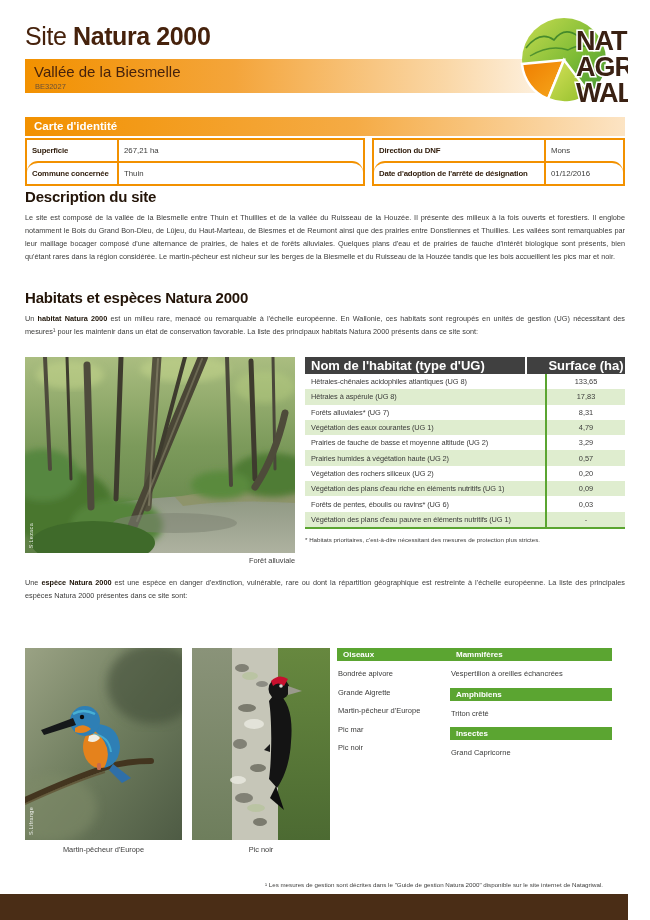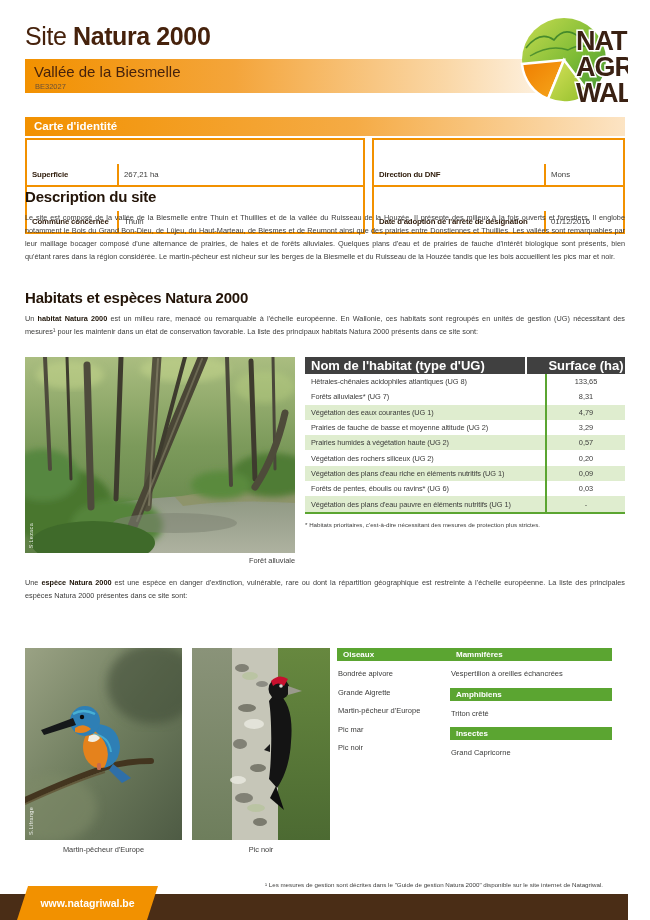--- a/index.html
+++ b/index.html
@@ -18,22 +18,22 @@
   .logo{position:absolute;left:520px;top:14px;width:122px;height:92px;}
   .logo text{font-family:"Liberation Sans",sans-serif;font-weight:900;font-size:27px;
              fill:#3A2113;stroke:#fff;stroke-width:3px;paint-order:stroke;letter-spacing:-1px;}
 
   
   .carte-bar{position:absolute;left:25px;top:117px;width:600px;height:19px;box-sizing:border-box;
              background:linear-gradient(to right,#F29100 0%,#F5AB45 55%,#FCE4C4 100%);
              color:#fff;font-weight:bold;font-size:11.5px;line-height:19px;padding-left:9px;}
   .idtable{position:absolute;top:138px;border:2px solid #F29100;box-sizing:border-box;background:#fff;}
   .idrow{display:flex;}
-  .idrow + .idrow{border-top:2px solid #F29100;}
-  .cell{height:21px;box-sizing:border-box;display:flex;align-items:center;padding:0 5px;font-size:7.8px;margin-top:24px;}
+  .idrow + .idrow{border-top:2px solid #F29100;border-radius:11px;}
+  .cell{height:21px;box-sizing:border-box;display:flex;align-items:center;padding:0 5px;font-size:7.8px;}
   .lbl{font-weight:bold;color:#33200F;letter-spacing:-.15px;}
   .val{border-left:2px solid #F29100;}
   #id-left{left:25px;width:340px;}
   #id-left .lbl{width:90px;}
   #id-left .val{flex:1;}
   #id-right{left:372px;width:253px;}
   #id-right .lbl{width:170px;}
   #id-right .val{flex:1;}
 
   
@@ -198,20 +198,24 @@
   <div class="htable">
     <div class="ht-head">
       <div class="c1">Nom de l'habitat (type d'UG)</div>
       <div class="c2">Surface (ha)</div>
     </div>
     <div class="ht-body">
       <div class="ht-row">
           <div class="c1">Hêtraies-chênaies acidophiles atlantiques (UG 8)</div>
           <div class="c2">133,65</div>
         </div>
+      <div class="ht-row alt">
+          <div class="c1">Hêtraies à aspérule (UG 8)</div>
+          <div class="c2">17,83</div>
+        </div>
       <div class="ht-row">
           <div class="c1">Forêts alluviales* (UG 7)</div>
           <div class="c2">8,31</div>
         </div>
       <div class="ht-row alt">
           <div class="c1">Végétation des eaux courantes (UG 1)</div>
           <div class="c2">4,79</div>
         </div>
       <div class="ht-row">
           <div class="c1">Prairies de fauche de basse et moyenne altitude (UG 2)</div>
@@ -337,15 +341,14 @@
     <div class="sp-head">Mammifères</div>
     <div class="sp-item">Vespertilion à oreilles échancrées</div>
     <div class="sp-head">Amphibiens</div>
     <div class="sp-item">Triton crêté</div>
     <div class="sp-head">Insectes</div>
     <div class="sp-item">Grand Capricorne</div>
   </div>
 
   <div class="footnote">¹ Les mesures de gestion sont décrites dans le "Guide de gestion Natura 2000" disponible sur le site internet de Natagriwal.</div>
   <div class="bottombar"></div>
-  <div class="webtab">www.natagriwal.be</div>
 
 </div>
 
 </body></html>

